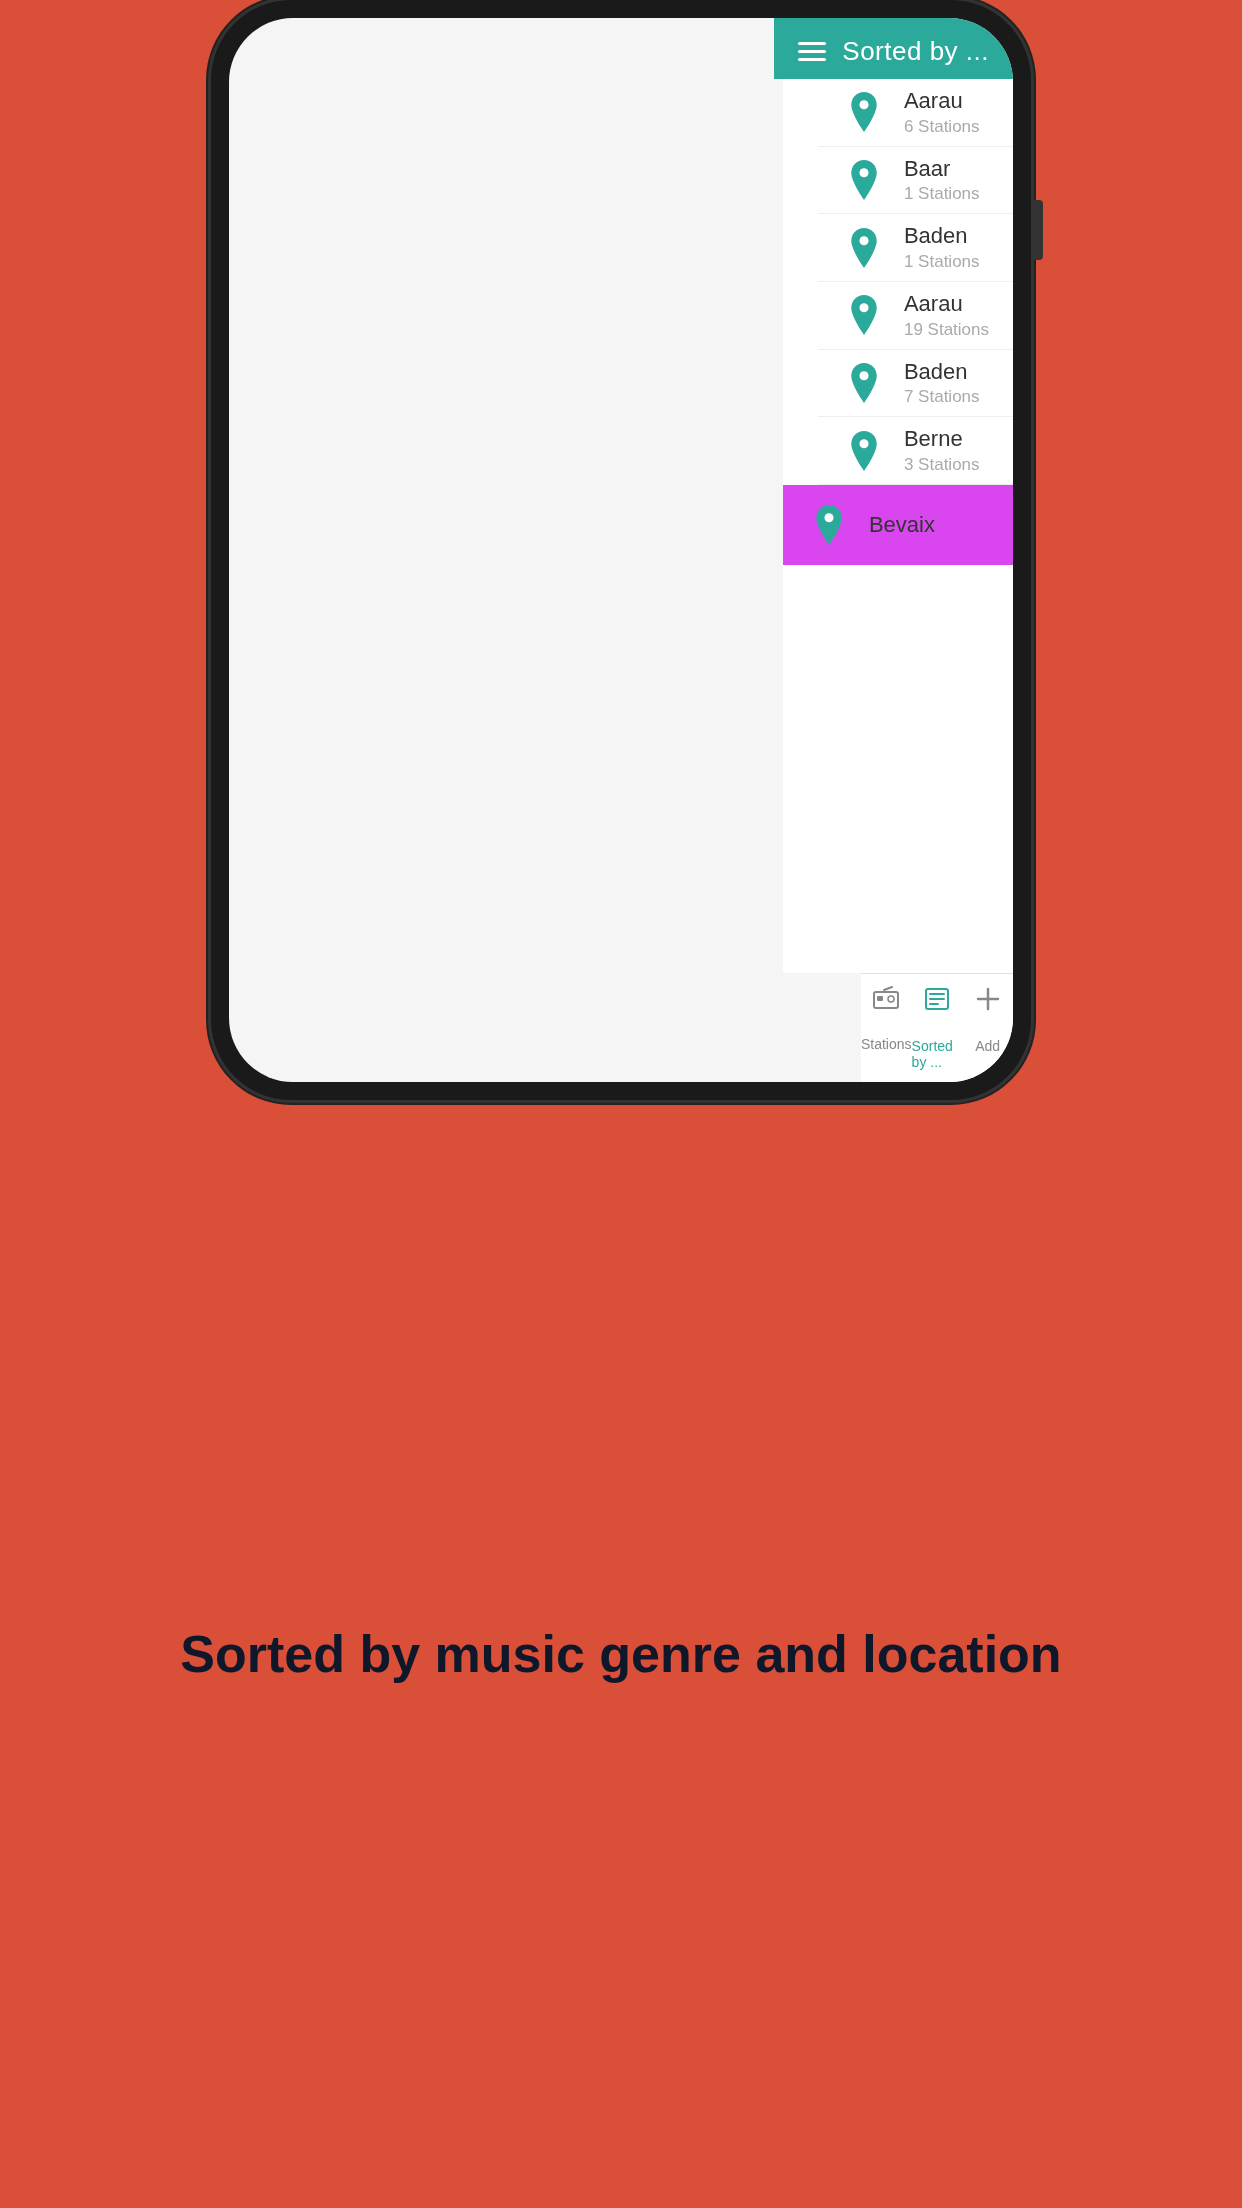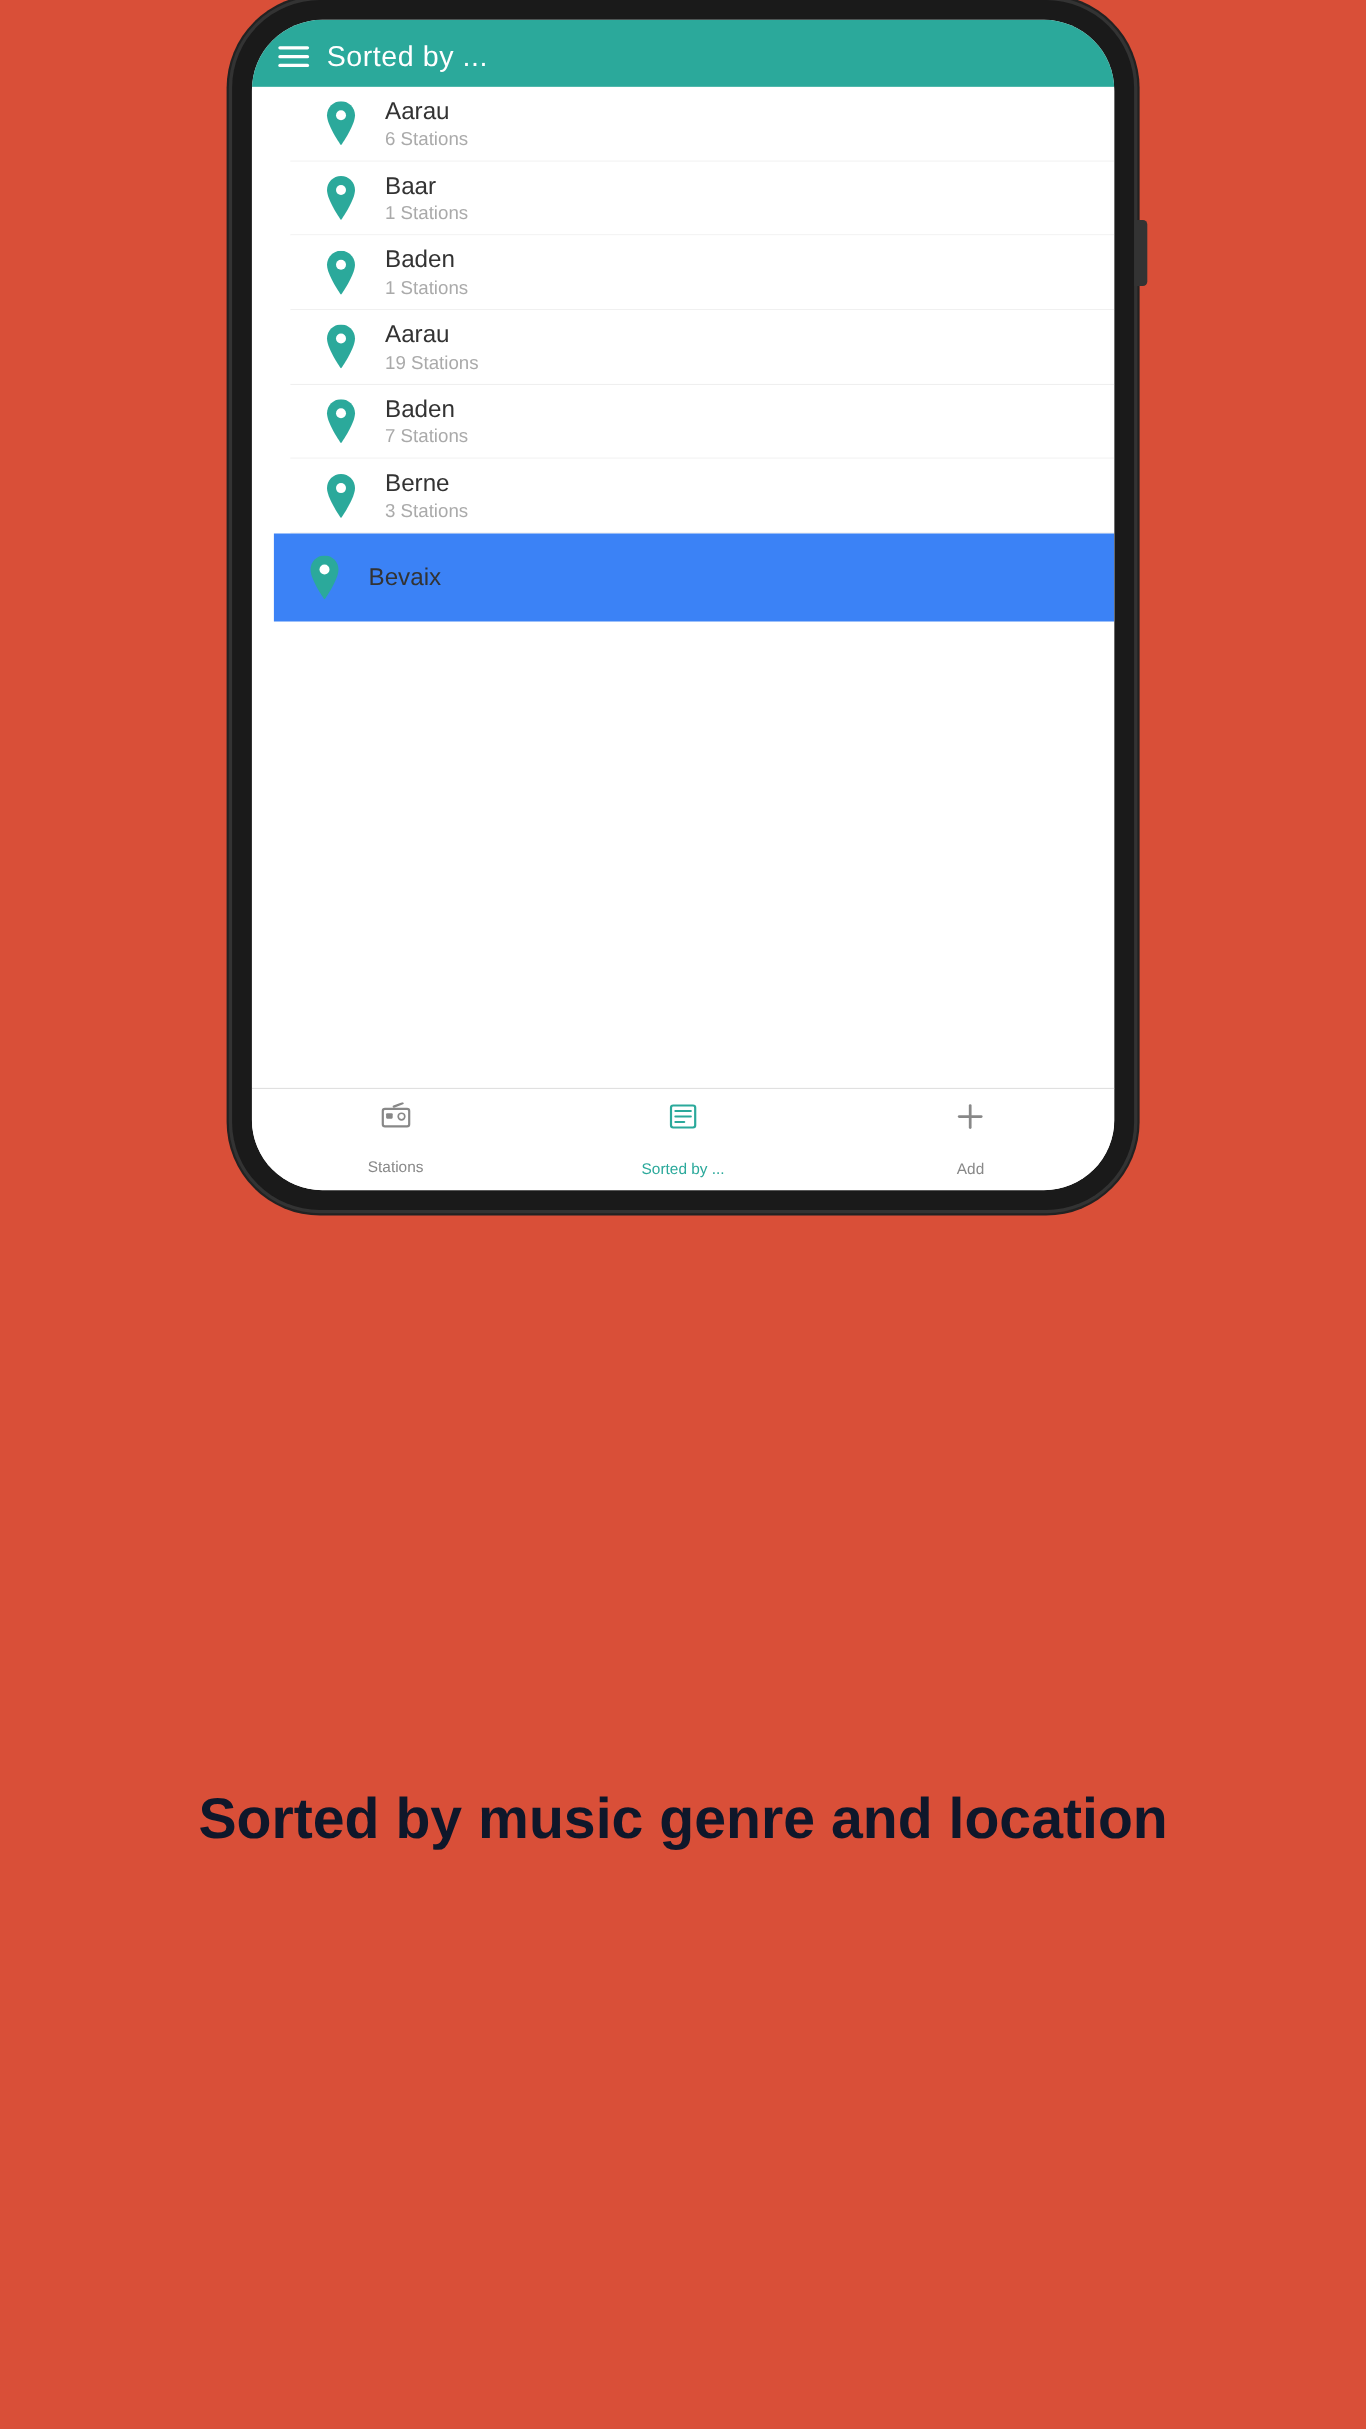--- a/index.html
+++ b/index.html
@@ -46,20 +46,21 @@
     }
 
     .phone-screen {
       width: 100%;
       height: 100%;
       background: #f5f5f5;
       border-radius: 64px;
       overflow: hidden;
       display: flex;
       flex-direction: column;
+      align-items: flex-end;
     }
 
     
     .header {
       background: #2ba99b;
       padding: 18px 24px 0 24px;
       flex-shrink: 0;
     }
 
     .header-top {
@@ -182,23 +183,22 @@
       font-size: 17px;
       color: #aaa;
       line-height: 1.3;
     }
 
     
     .list-item-partial {
       display: flex;
       align-items: center;
       padding: 18px 24px;
-      background: #3b82f6;
+      background: #d946ef;
       overflow: hidden;
-      margin-left: 20px;
     }
 
     
     .bottom-nav {
       background: white;
       display: flex;
       border-top: 1px solid #e0e0e0;
       flex-shrink: 0;
     }
 

